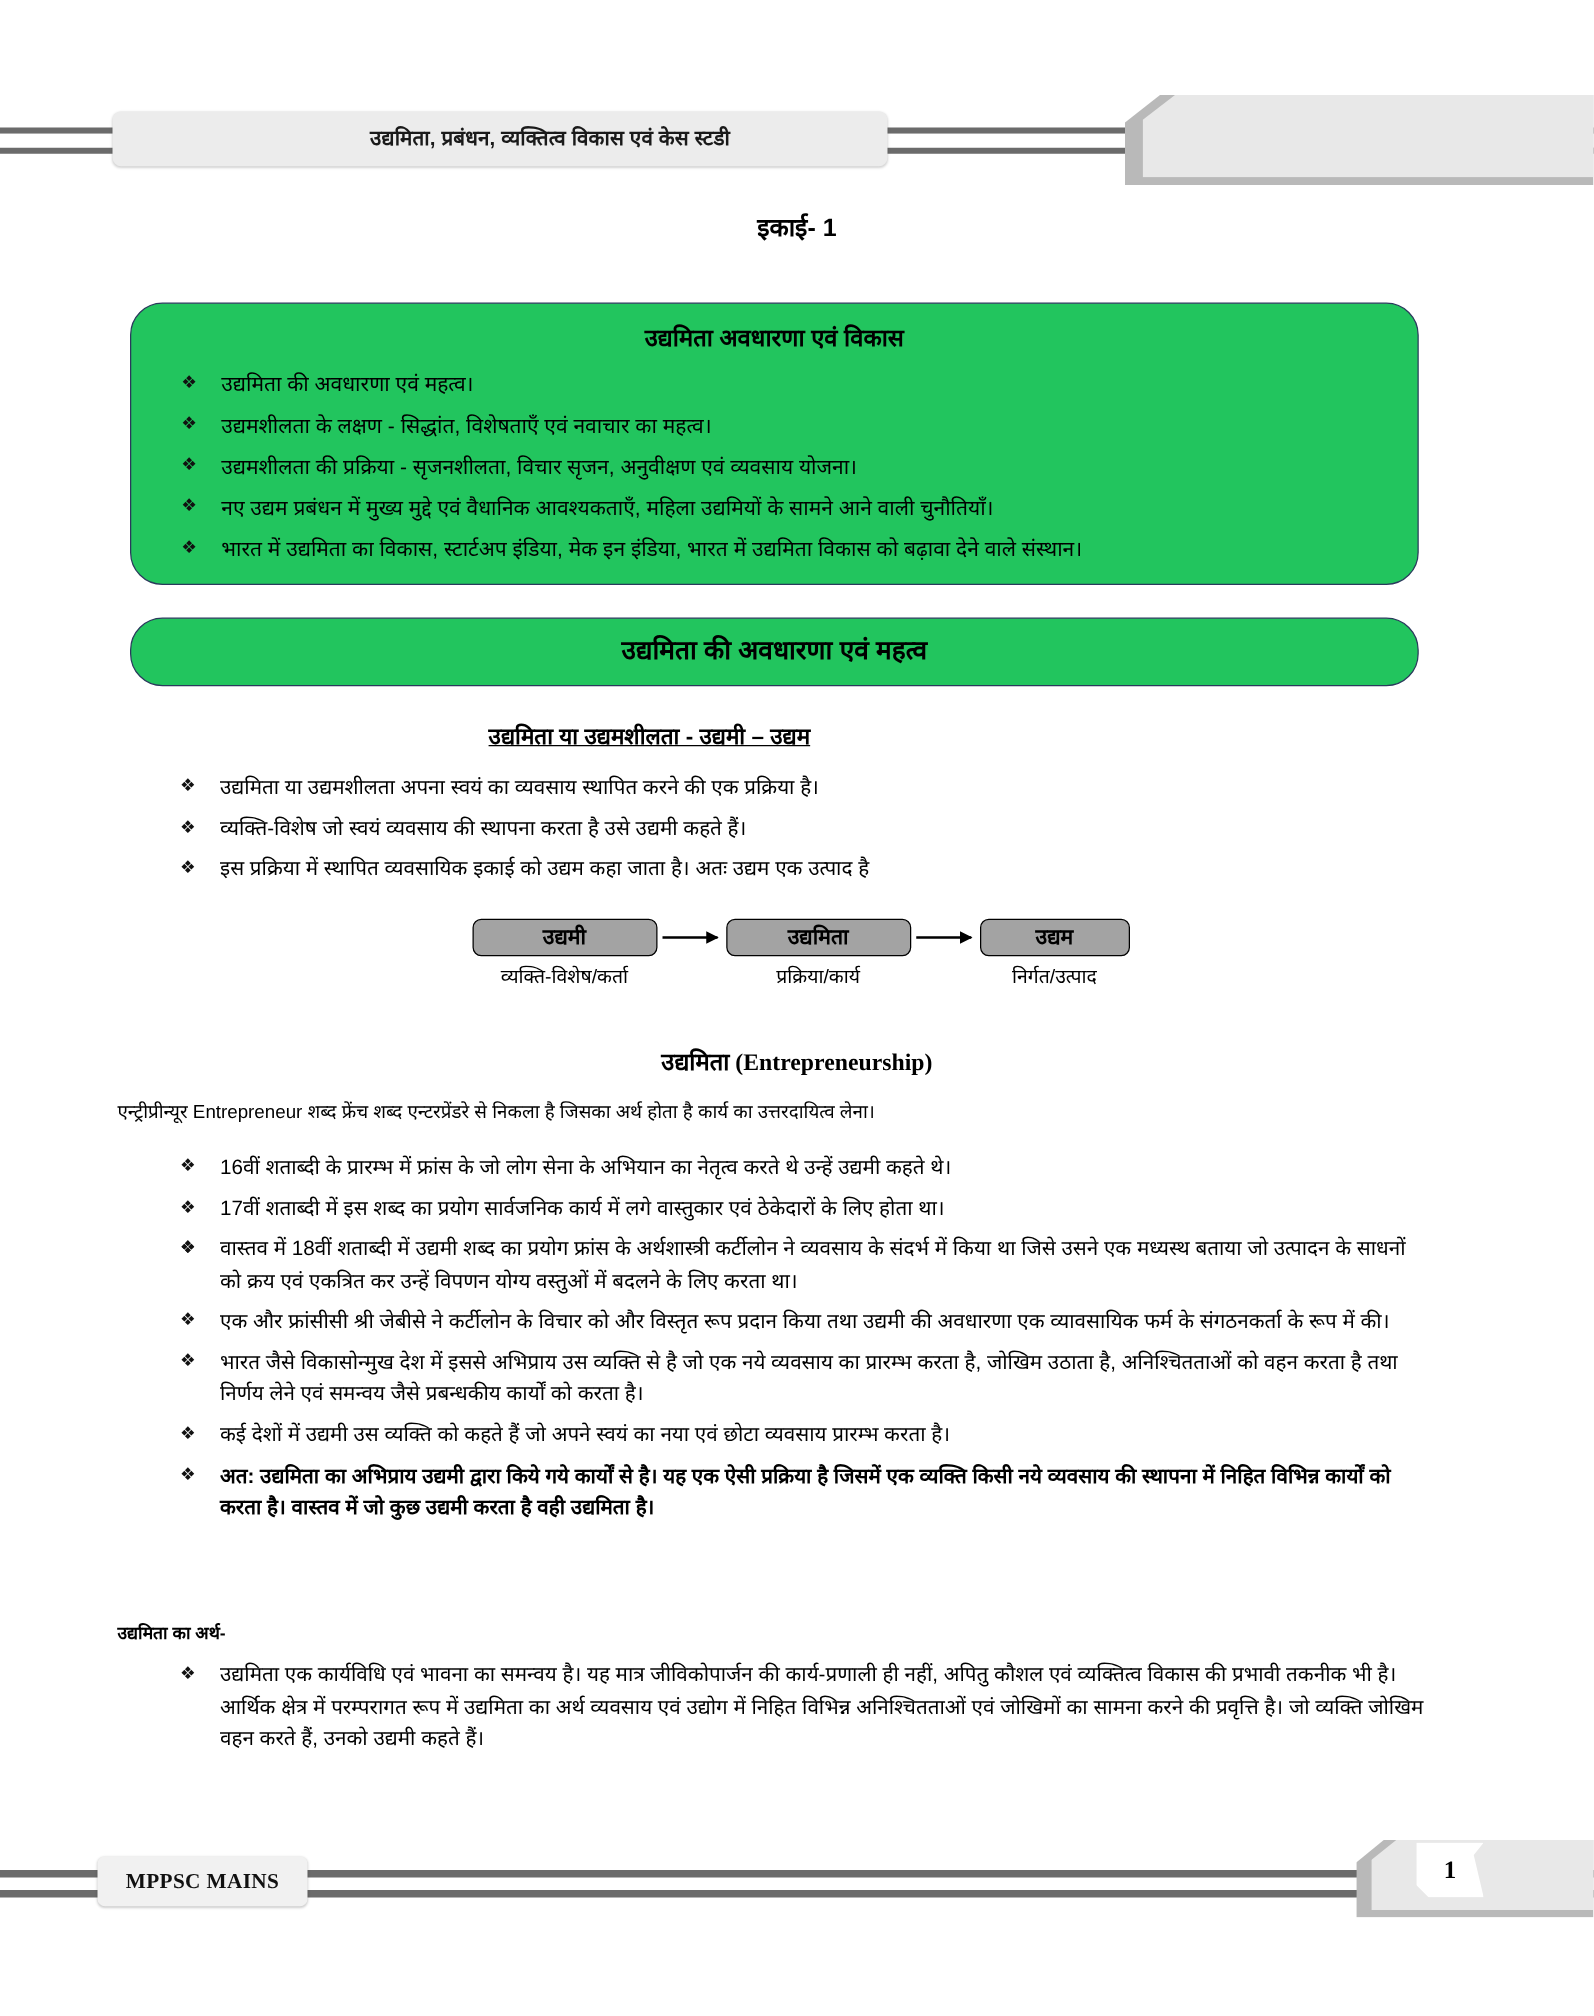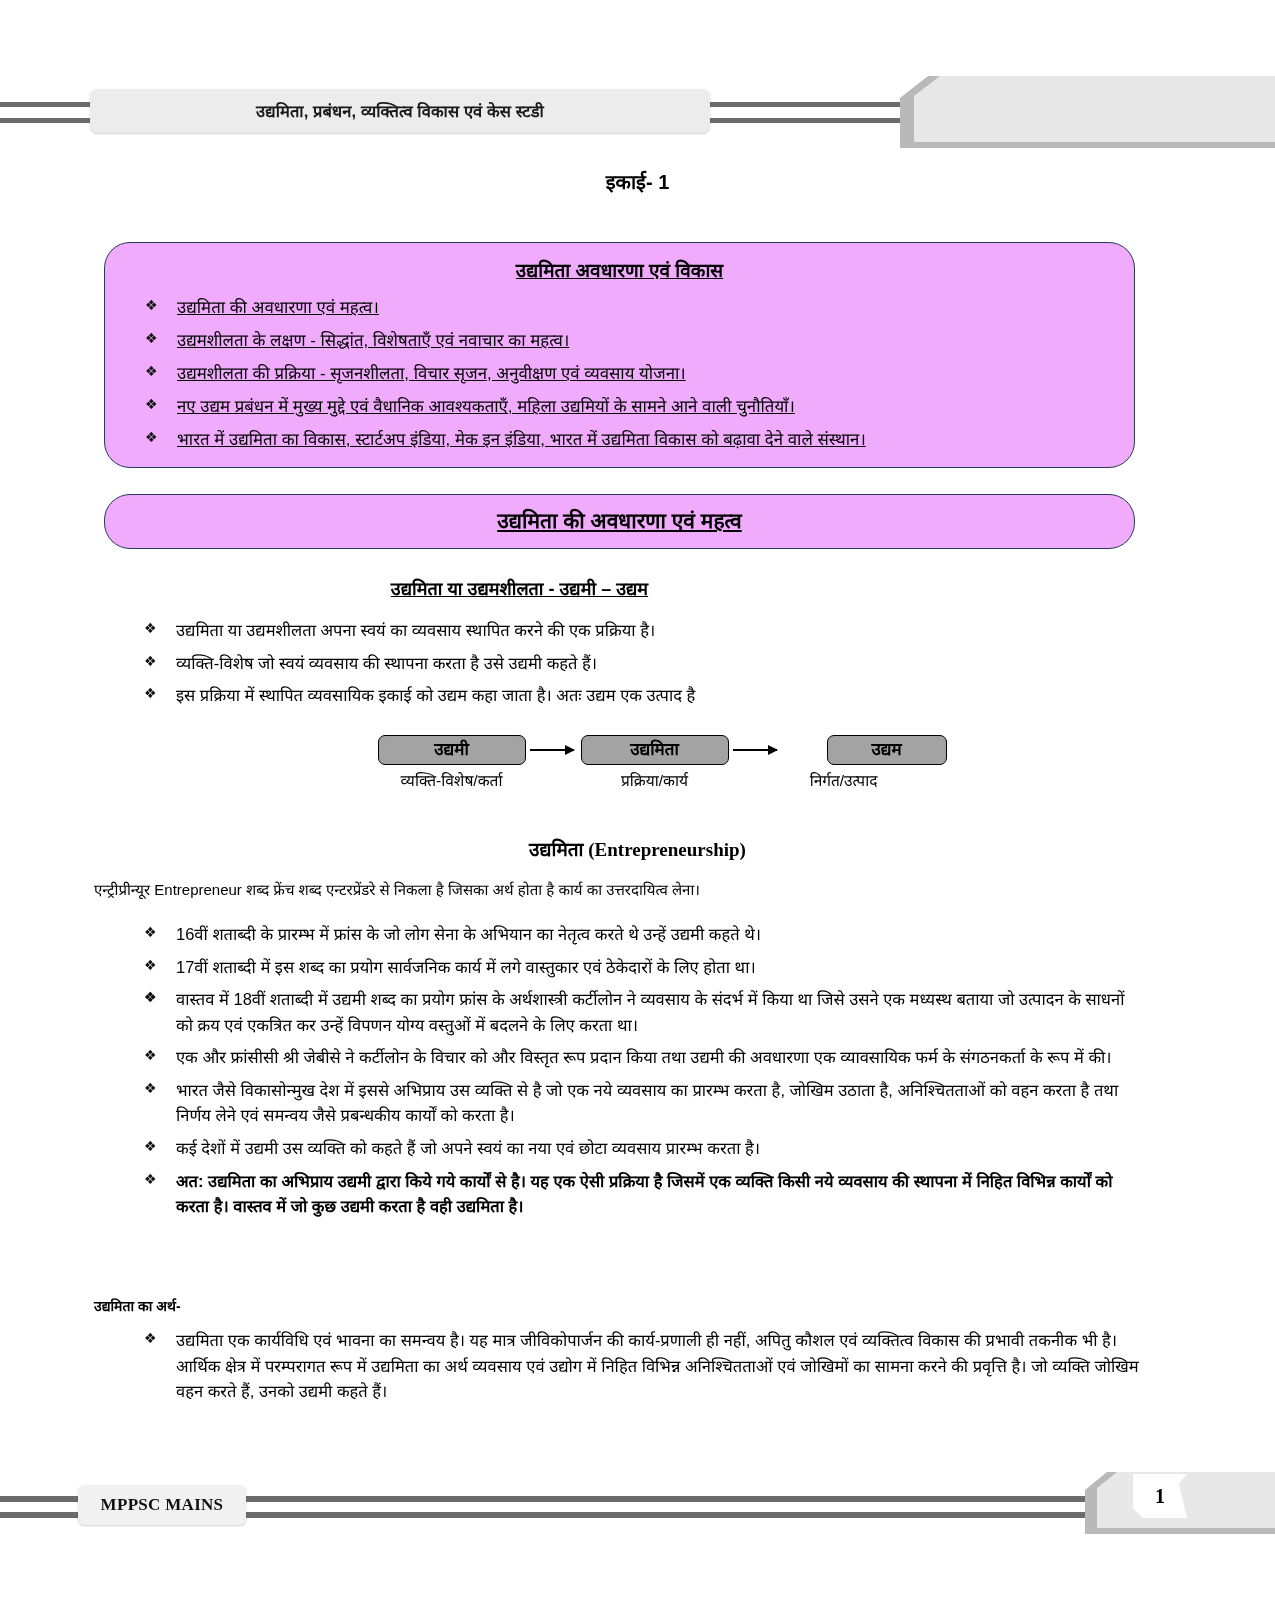--- a/index.html
+++ b/index.html
@@ -61,20 +61,21 @@
     left: 90px;
     width: 620px;
     height: 44px;
     line-height: 44px;
     text-align: center;
     font-family: "Liberation Sans", "DejaVu Sans", sans-serif;
     font-weight: bold;
     font-size: 16.5px;
     color: #1a1a1a;
     letter-spacing: 0.1px;
+    padding-left: 40px;
   }
   .hdr-brand-wrap {
     position: absolute;
     top: -10px;
     left: 900px;
     width: 375px;
     height: 72px;
   }
   .hdr-brand-shade {
     position: absolute;
@@ -120,23 +121,22 @@
     font-weight: bold;
     font-size: 20px;
     color: #000;
   }
 
   
   .box {
     position: absolute;
     border: 1.6px solid #2a3a5c;
     border-radius: 26px;
-    background: #f0abfc;
+    background: #22c55e;
     box-sizing: border-box;
-    text-decoration: underline;
   }
   .box-syllabus {
     top: 242px;
     left: 104px;
     width: 1031px;
     height: 226px;
     padding: 14px 26px 10px 26px;
   }
   .box-heading {
     text-align: center;
@@ -232,21 +232,21 @@
     box-sizing: border-box;
     text-align: center;
     line-height: 27px;
     font-family: "Liberation Sans", "DejaVu Sans", sans-serif;
     font-weight: bold;
     font-size: 17px;
     background: #a3a3a3;
   }
   .fbox1 { left: 0;   width: 148px; }
   .fbox2 { left: 203px; width: 148px; }
-  .fbox3 { left: 406px; width: 120px; margin-left: 43px; }
+  .fbox3 { left: 406px; width: 120px; }
   .fcap {
     position: absolute;
     top: 34px;
     text-align: center;
     font-family: "Liberation Sans", "DejaVu Sans", sans-serif;
     font-size: 15.5px;
   }
   .fcap1 { left: -4px; width: 156px; }
   .fcap2 { left: 199px; width: 156px; }
   .fcap3 { left: 396px; width: 140px; }

